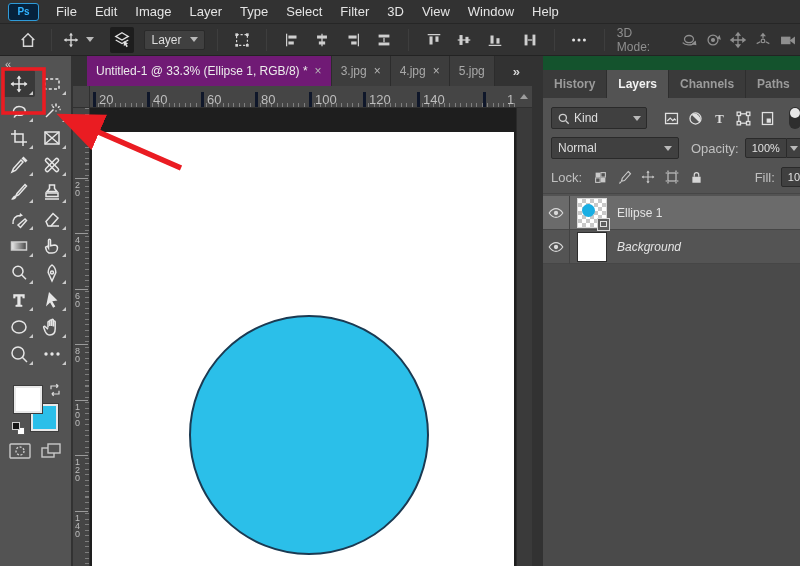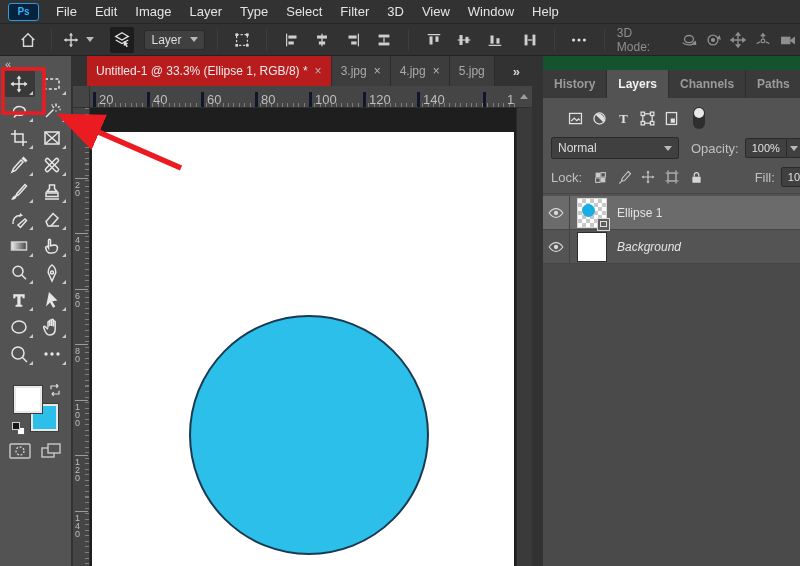--- a/index.html
+++ b/index.html
@@ -56,21 +56,21 @@
   .minidefault .w { position:absolute; left:5px; top:5px; width:8px; height:8px; background:#fff; border:1px solid #5a5a5a; }
   .qmask { position:absolute; left:8px; top:385px; }
   .smode { position:absolute; left:40px; top:385px; }
 
   
   .docwin { position:absolute; left:73px; top:56px; width:459px; height:510px; background:#1e1e1e; }
   .tabbar { position:absolute; left:0; top:0; width:100%; height:30px; background:#323232;
     display:flex; align-items:stretch; padding-left:14px; }
   .doctab { display:flex; align-items:center; gap:7px; padding:0 9px; font-size:12px;
     background:#3d3d3d; color:#a9a9a9; border-right:1px solid #2c2c2c; white-space:nowrap; }
-  .doctab.active { background:#b91c1c; color:#ececec; }
+  .doctab.active { background:#701a75; color:#ececec; }
   .doctab .close { color:#b5b5b5; font-size:12px; }
   .taboverflow { margin-left:auto; padding:0 12px; display:flex; align-items:center;
     color:#d5d5d5; font-size:13px; font-weight:bold; }
 
   .rulerrow { position:absolute; left:0; top:30px; width:100%; height:22px; display:flex; }
   .rulercorner { width:17px; height:22px; background:#454545; border-right:1px solid #303030; border-bottom:1px solid #303030; }
   .topruler { position:relative; flex:1; height:22px; background:#454545; border-bottom:1px solid #303030; overflow:hidden; }
   .topruler .minor { position:absolute; left:3px; right:0; bottom:0; height:4px;
     background:repeating-linear-gradient(90deg,#7e7e7e 0 1px,transparent 1px 5.4px); }
   .toplabel { position:absolute; bottom:0; height:15px; border-left:3px solid #0f172a;
@@ -529,20 +529,30 @@
   <div class="rightpanel">
     <div class="paneltabs">
         <div class="ptab">History</div>
         <div class="ptab active">Layers</div>
         <div class="ptab">Channels</div>
         <div class="ptab">Paths</div>
         <div class="ptab">Actions</div>
       </div>
     <div class="panelbody">
       <div class="kindrow">
+        <div class="kindselect">
+          <span>
+            <svg class="ic" width="13" height="13" viewBox="0 0 20 20" fill="none" stroke="#cfcfcf" stroke-width="2">
+                <circle cx="9" cy="9" r="5.5"></circle>
+                <path d="M13.5 13.5L18 18"></path>
+              </svg>
+          </span>
+          <span class="lbl">Kind</span>
+          <div class="chev"></div>
+        </div>
         <div class="filtericon" style="margin-left:12px">
           <svg class="ic" width="17" height="17" viewBox="0 0 20 20" fill="none" stroke="#e0e0e0" stroke-width="1.5">
               <rect x="3" y="4" width="14" height="12"></rect>
               <path d="M5 13l3.5-3.5 3 3 2-2 1.5 1.5"></path>
             </svg>
         </div>
         <div class="filtericon">
           <svg class="ic" width="17" height="17" viewBox="0 0 20 20" fill="none" stroke="#e0e0e0" stroke-width="1.5">
               <circle cx="10" cy="10" r="6.5"></circle>
               <path d="M5.5 5.5L14.5 14.5A6.5 6.5 0 005.5 5.5z" fill="#e0e0e0" stroke="none"></path>

